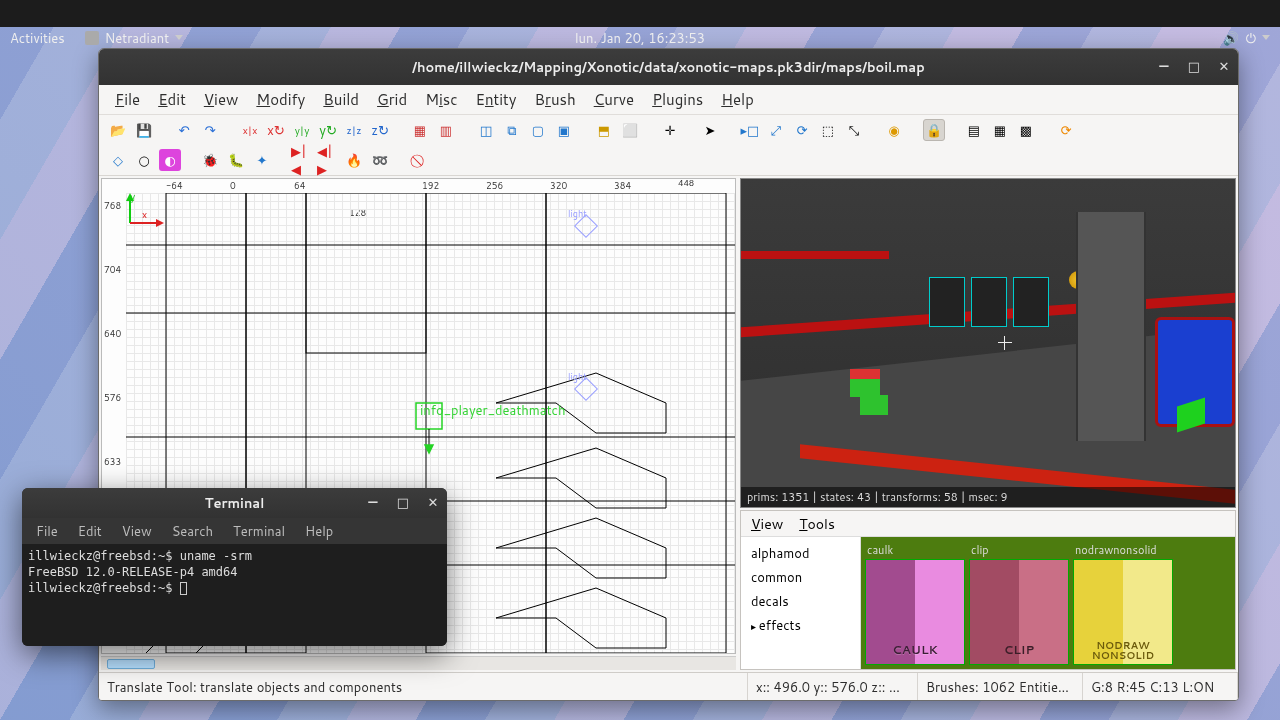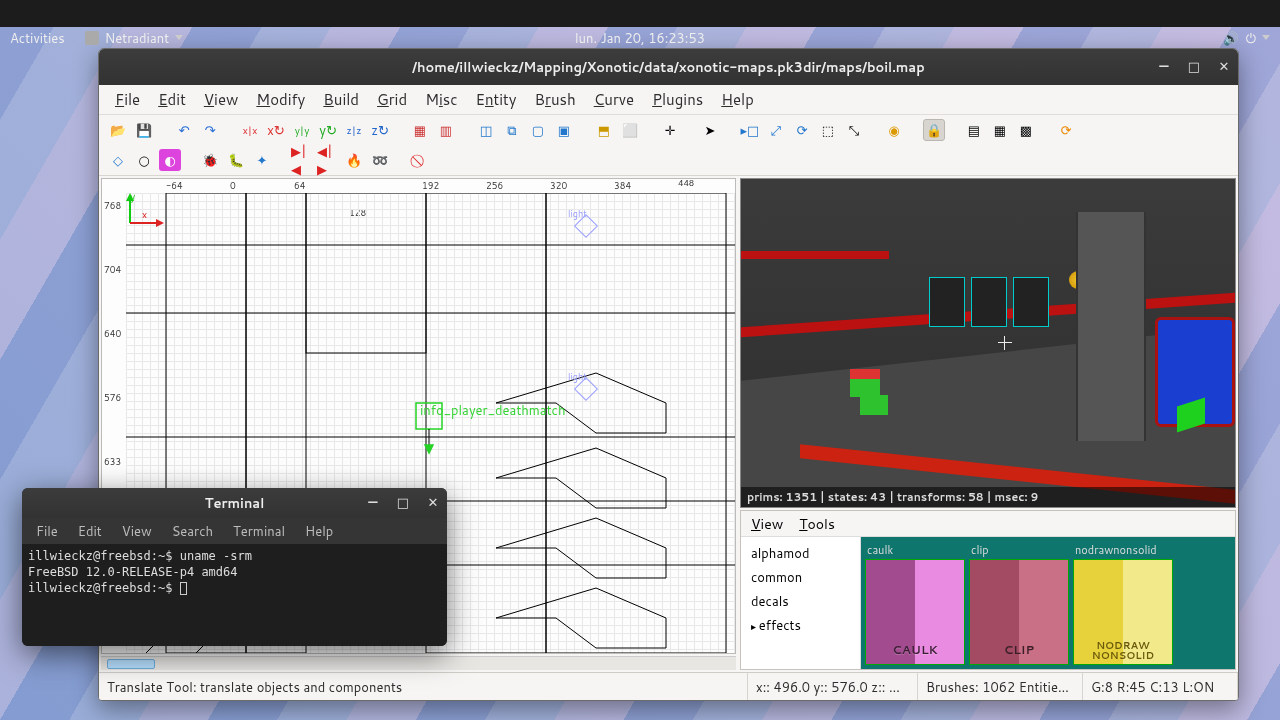--- a/index.html
+++ b/index.html
@@ -49,34 +49,34 @@
   .axis-x{position:absolute;left:40px;top:28px;color:#d22;font-size:10px;}
   .axis-arrow{position:absolute;left:24px;top:14px;width:40px;height:34px;}
   .brushlines{position:absolute; inset:14px 0 0 24px;}
   .brushlines line{stroke:#000;stroke-width:1;}
   .entity-label{position:absolute; font-size:13px; color:#35d335;}
   .light-label{position:absolute; font-size:9px; color:#9aa0ff;}
   .hscroll{height:14px;background:#e8e6e3;border-top:1px solid #ccc;margin:0 2px 2px 2px; position:relative;}
   .hscroll .thumb{position:absolute;left:6px;top:2px;width:48px;height:10px;background:#b7e0ff;border:1px solid #6faedb;border-radius:2px;}
   
   .right-col { width:500px; display:flex; flex-direction:column; }
-  .view3d { height:330px; margin:2px 2px 0 2px; position:relative; background:#2b2b2b; border:1px solid #888; overflow:hidden;font-weight:bold;}
+  .view3d { height:330px; margin:2px 2px 0 2px; position:relative; background:#2b2b2b; border:1px solid #888; overflow:hidden;}
   .view3d .scene{position:absolute;inset:0;}
   .view3d .statusline{position:absolute;left:0;right:0;bottom:0;background:rgba(0,0,0,.55);color:#ddd;font-size:11px;padding:2px 6px;}
   .crosshair{position:absolute;left:52%;top:48%;width:14px;height:14px;}
   .crosshair::before,.crosshair::after{content:"";position:absolute;background:#eee;}
   .crosshair::before{left:6px;top:0;width:1px;height:14px;}
   .crosshair::after{top:6px;left:0;height:1px;width:14px;}
   .texpanel { flex:1; margin:2px; border:1px solid #c6c3bf; background:#fff; display:flex; flex-direction:column; min-height:0;}
   .texmenu{height:26px;display:flex;align-items:center;gap:16px;padding:0 10px;font-size:14px;background:#f6f5f4;border-bottom:1px solid #ddd;}
   .texbody{flex:1;display:flex;min-height:0;}
   .texlist{width:120px;border-right:1px solid #ddd;font-size:13px;padding:4px 0;overflow:hidden;}
   .texlist div{padding:3px 10px;}
   .texlist .has-child::before{content:"▸ ";font-size:10px;}
-  .texgrid{flex:1;background:#0f766e;display:flex;gap:4px;padding:4px;overflow:hidden;}
+  .texgrid{flex:1;background:#4d7c0f;display:flex;gap:4px;padding:4px;overflow:hidden;}
   .texitem{width:100px;display:flex;flex-direction:column;}
   .texitem .label{color:#ddd;font-size:11px;padding:1px 2px;}
   .swatch{flex:1;min-height:70px;border:1px solid #0a0;}
   .sw-caulk{background:linear-gradient(90deg,#a24b8f 50%,#e98be0 50%);position:relative;}
   .sw-caulk::after{content:"CAULK";position:absolute;inset:auto 0 6px 0;text-align:center;font-weight:700;font-size:12px;color:#3a1e34;text-shadow:0 1px #fff3;}
   .sw-clip{background:linear-gradient(90deg,#a24b63 50%,#c96f86 50%);position:relative;}
   .sw-clip::after{content:"CLIP";position:absolute;inset:auto 0 6px 0;text-align:center;font-weight:700;font-size:12px;color:#3a1e28;}
   .sw-nodraw{background:linear-gradient(90deg,#e7d23b 50%,#f2e98a 50%);position:relative;}
   .sw-nodraw::after{content:"NODRAW\A NONSOLID";white-space:pre;position:absolute;inset:auto 0 4px 0;text-align:center;font-weight:700;font-size:10px;color:#6b5a0c;line-height:1;}
   

